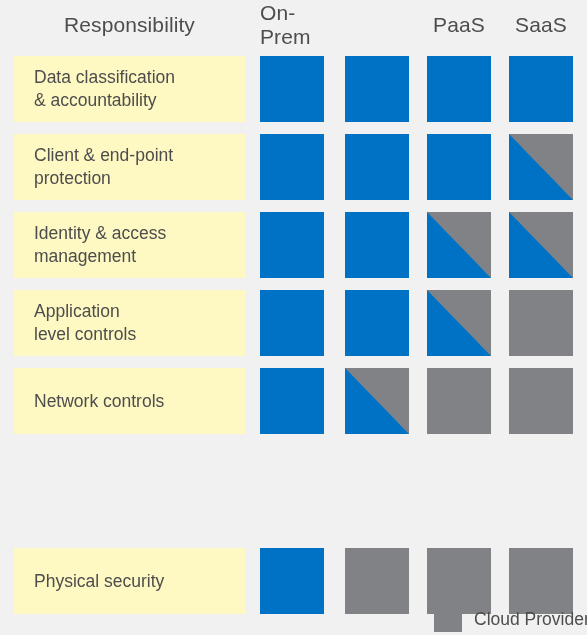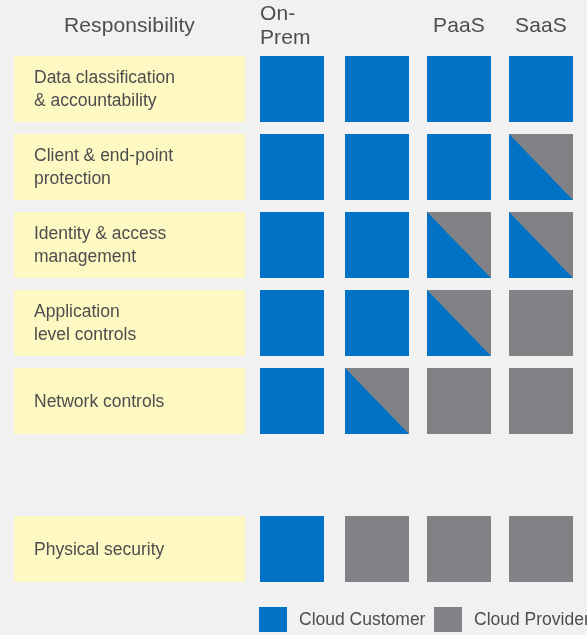--- a/index.html
+++ b/index.html
@@ -178,33 +178,29 @@
     </div>
     <div class="row" style="top: 368px;">
       <div class="row-label">
         <span class="row-label-text">Network controls</span>
       </div>
       <div class="cell cell-full-customer" style="left: 260px;"></div>
       <div class="cell cell-split" style="left: 345px;"></div>
       <div class="cell cell-full-provider" style="left: 427px;"></div>
       <div class="cell cell-full-provider" style="left: 509px;"></div>
     </div>
-    <div class="row" style="top: 516px;">
+    <div class="row" style="top: 548px;">
       <div class="row-label">
         <span class="row-label-text">Physical security</span>
       </div>
       <div class="cell cell-full-customer" style="left: 260px;"></div>
       <div class="cell cell-full-provider" style="left: 345px;"></div>
       <div class="cell cell-full-provider" style="left: 427px;"></div>
       <div class="cell cell-full-provider" style="left: 509px;"></div>
     </div>
     <div class="legend">
-    <div class="legend-item customer-item">
-      <span class="legend-swatch customer"></span>
-      <span class="legend-label">Cloud Customer</span>
-    </div>
     <div class="legend-item provider-item">
       <span class="legend-swatch provider"></span>
       <span class="legend-label">Cloud Provider</span>
     </div>
   </div>
 
 </div>
 
 </body></html>

